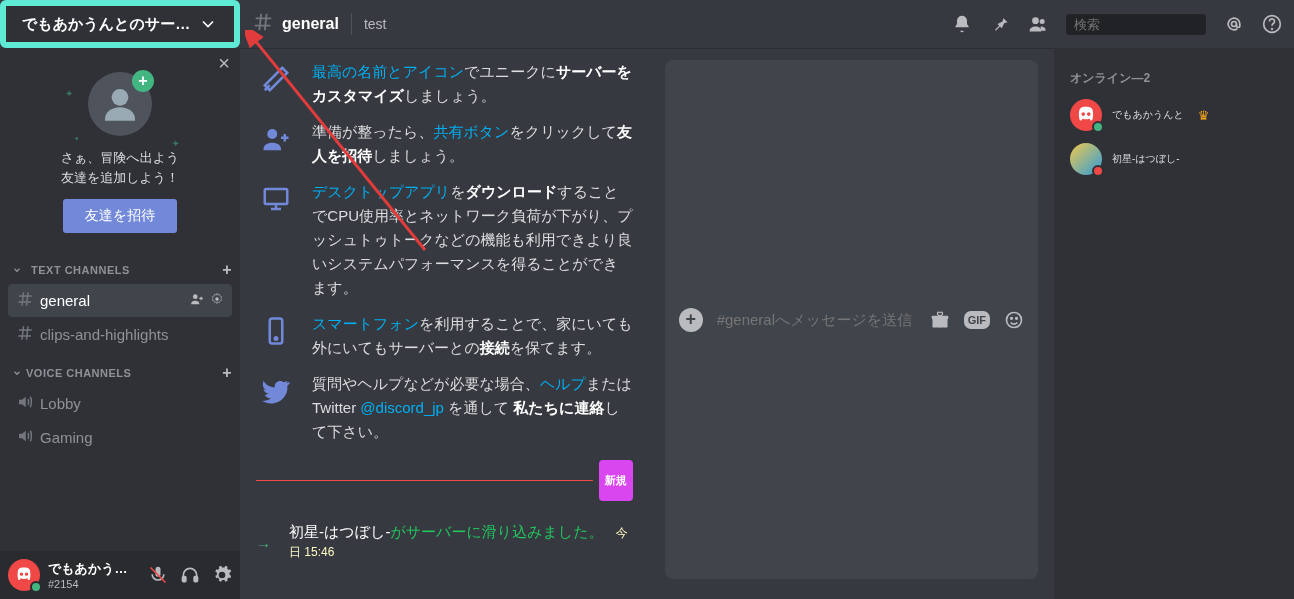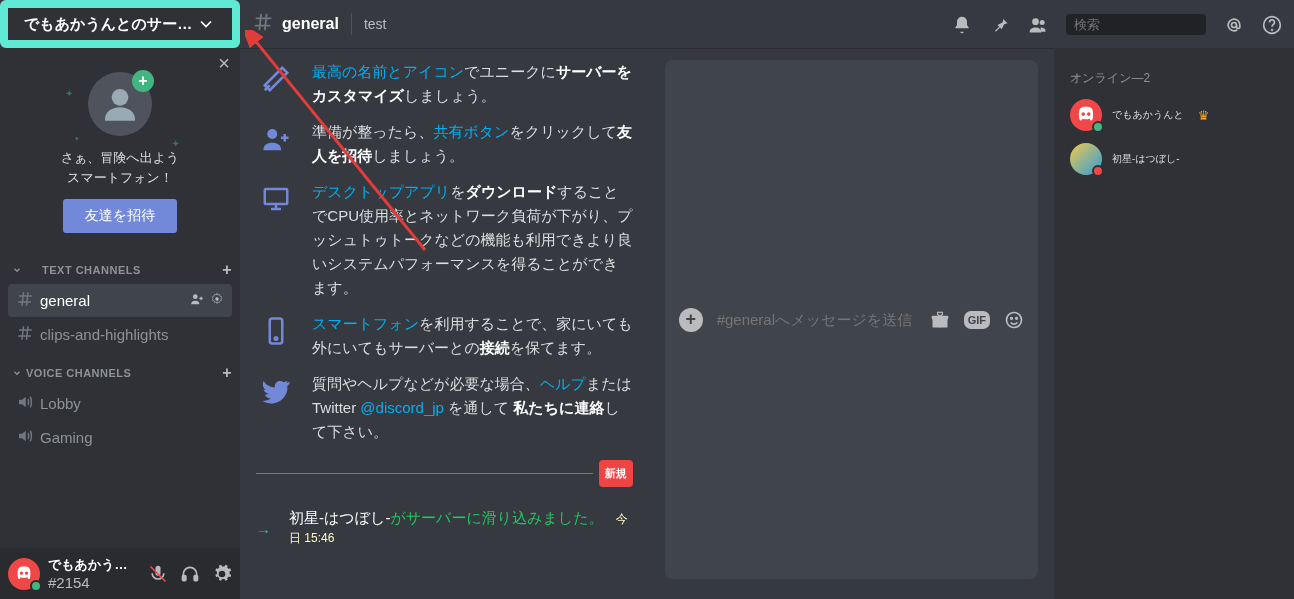--- a/index.html
+++ b/index.html
@@ -1,25 +1,25 @@
 <!DOCTYPE html>
 <html><head>
 <meta charset="utf-8">
 <style>
 *{margin:0;padding:0;box-sizing:border-box;font-family:"Hiragino Sans","Yu Gothic",sans-serif}
 body{background:#36393f;color:#dcddde;width:1294px;height:599px;overflow:hidden;display:flex;flex-direction:column;position:relative}
 .top-area{display:flex;height:48px}
-.server-header{width:240px;background:#2f3136;display:flex;align-items:center;padding:16px 16px;border:8px solid #5eead4;border-radius:6px;position:relative;z-index:10}
+.server-header{width:240px;background:#2f3136;display:flex;align-items:center;padding:16px 16px;border:6px solid #5eead4;border-radius:6px;position:relative;z-index:10}
 .server-name{flex:1;font-weight:600;font-size:15px;color:#fff;white-space:nowrap;overflow:hidden;text-overflow:ellipsis}
 .channel-header{flex:1;background:#36393f;display:flex;align-items:center;padding:0 12px;box-shadow:0 1px 0 rgba(0,0,0,.2)}
 .hash{color:#72767d;margin-right:8px}
 .ch-title{font-weight:700;color:#fff;font-size:16px}
 .divider-v{width:1px;height:22px;background:#4f545c;margin:0 12px}
 .topic{color:#b9bbbe;font-size:14px}
-.header-right{margin-left:auto;display:flex;align-items:flex-end;gap:18px}
+.header-right{margin-left:auto;display:flex;align-items:flex-start;gap:18px}
 .icon{width:20px;height:20px;cursor:pointer}
 .icon svg{width:100%;height:100%}
 .search-box{background:#202225;border-radius:4px;padding:3px 8px;display:flex;align-items:center;width:140px}
 .search-box input{background:transparent;border:none;color:#dcddde;font-size:13px;flex:1;outline:none}
 .main{flex:1;display:flex;min-height:0}
 .sidebar{width:240px;background:#2f3136;display:flex;flex-direction:column;position:relative}
 .invite-panel{padding:16px;text-align:center;position:relative}
 .close-x{position:absolute;right:10px;top:4px;color:#b9bbbe;font-size:20px;cursor:pointer}
 .avatar-circle{width:64px;height:64px;border-radius:50%;background:#4f545c;margin:8px auto 12px;position:relative;display:flex;align-items:center;justify-content:center}
 .avatar-circle svg{width:40px;height:40px}
@@ -32,44 +32,44 @@
 .channel{display:flex;align-items:center;padding:6px 8px;margin:1px 8px;border-radius:4px;color:#8e9297;font-size:15px;cursor:pointer;position:relative}
 .channel.active{background:#40444b;color:#fff}
 .channel .ch-hash{margin-right:6px;color:#72767d}
 .channel .ch-actions{margin-left:auto;display:flex;gap:6px}
 .user-panel{margin-top:auto;background:#292b2f;padding:8px;display:flex;align-items:center;gap:8px}
 .user-avatar{width:32px;height:32px;border-radius:50%;background:#f04747;display:flex;align-items:center;justify-content:center;position:relative}
 .user-avatar svg{width:20px;height:20px}
 .status-dot{position:absolute;bottom:-2px;right:-2px;width:12px;height:12px;border-radius:50%;border:2px solid #292b2f}
 .user-info{flex:1;min-width:0}
 .user-name{font-size:13px;font-weight:600;color:#fff;white-space:nowrap;overflow:hidden;text-overflow:ellipsis}
-.user-tag{font-size:15px;color:#b9bbbe}
+.user-tag{font-size:11px;color:#b9bbbe}
 .user-controls{display:flex;gap:12px;color:#b9bbbe}
 .chat{flex:1;display:flex;flex-direction:row;min-width:0}
 .messages{flex:1;overflow:auto;padding:0 16px}
 .welcome-item{display:flex;gap:16px;margin:12px 0;font-size:15px;line-height:1.6}
 .welcome-icon{width:40px;display:flex;justify-content:center;padding-top:4px;color:#7289da}
 .welcome-icon svg{width:30px;height:30px}
 .welcome-text{flex:1;max-width:380px}
 .link{color:#00b0f4}
 .bold{font-weight:700;color:#fff}
 .new-divider{display:flex;align-items:center;margin:16px 0}
 .new-line{flex:1;height:1px;background:#f04747}
-.new-pill{background:#ef4444;color:#fff;font-size:11px;font-weight:700;padding:6px 6px;border-radius:4px;margin-left:6px}
+.new-pill{background:#d946ef;color:#fff;font-size:11px;font-weight:700;padding:13px 6px;border-radius:4px;margin-left:6px}
 .join-msg{display:flex;align-items:center;gap:18px;padding:6px 0;font-size:15px}
 .arrow{color:#43b581}
 .join-name{color:#fff}
 .join-text{color:#22c55e}
 .join-time{color:#fef9c3;font-size:12px;margin-left:8px}
 .composer{margin:12px 16px 20px;background:#40444b;border-radius:8px;display:flex;align-items:center;padding:10px 14px;gap:14px}
 .composer input{flex:1;background:transparent;border:none;color:#dcddde;font-size:15px;outline:none}
 .composer .add-circle{width:24px;height:24px;border-radius:50%;background:#b9bbbe;color:#40444b;display:flex;align-items:center;justify-content:center;font-size:18px;font-weight:700;cursor:pointer}
 .gif-btn{background:#b9bbbe;color:#40444b;font-size:11px;font-weight:800;padding:3px 4px;border-radius:7px;cursor:pointer}
 .members{width:240px;background:#2f3136;padding:16px 8px}
-.mem-header{color:#8e9297;font-size:12px;font-weight:400;margin:6px 8px}
+.mem-header{color:#8e9297;font-size:12px;font-weight:700;margin:6px 8px}
 .member{display:flex;align-items:center;gap:10px;padding:6px 8px;border-radius:4px;cursor:pointer}
 .mem-avatar{width:32px;height:32px;border-radius:50%;position:relative}
 .mem-avatar svg{width:100%;height:100%}
 .mem-name{font-size:10px;color:#dcddde}
 .crown{color:#faa61a;margin-left:4px;font-size:13px}
 .annotation-arrow{position:absolute;left:245px;top:30px;pointer-events:none;z-index:5}
 </style>
 </head>
 <body>
 
@@ -137,29 +137,29 @@
       <span class="sparkle" style="left:75px;top:85px">•</span>
       <span class="sparkle" style="right:60px;top:90px">✦</span>
       <div class="avatar-circle">
         <svg viewBox="0 0 24 24" fill="#99aab5">
             <circle cx="12" cy="8" r="5"></circle>
             <path d="M3 21c0-4 4-7 9-7s9 3 9 7v1H3v-1z"></path>
           </svg>
         <div class="plus-badge">+</div>
       </div>
       <div class="invite-text">さぁ、冒険へ出よう</div>
-      <div class="invite-text">スマートフォン！</div>
+      <div class="invite-text">友達を追加しよう！</div>
       <button class="invite-btn">友達を招待</button>
     </div>
 
     <div class="cat-header">
       <svg width="10" height="10" viewBox="0 0 24 24" fill="none" stroke="#8e9297" stroke-width="3">
           <path d="M6 9l6 6 6-6"></path>
         </svg>
-      <span style="margin-left:20px">TEXT CHANNELS</span>
+      <span style="margin-left:9px">TEXT CHANNELS</span>
       <span class="plus">+</span>
     </div>
     <div id="text-channels">
         <div class="channel active">
           <span class="ch-hash"><svg viewBox="0 0 24 24" width="18" height="18">
               <path d="M10 3L8 21M16 3l-2 18M4 8h17M3 16h17" stroke="currentColor" stroke-width="2" fill="none"></path>
             </svg></span>
           <span>general</span>
           <span class="ch-actions">
             <span><svg width="14" height="14" viewBox="0 0 24 24" fill="#b9bbbe">

